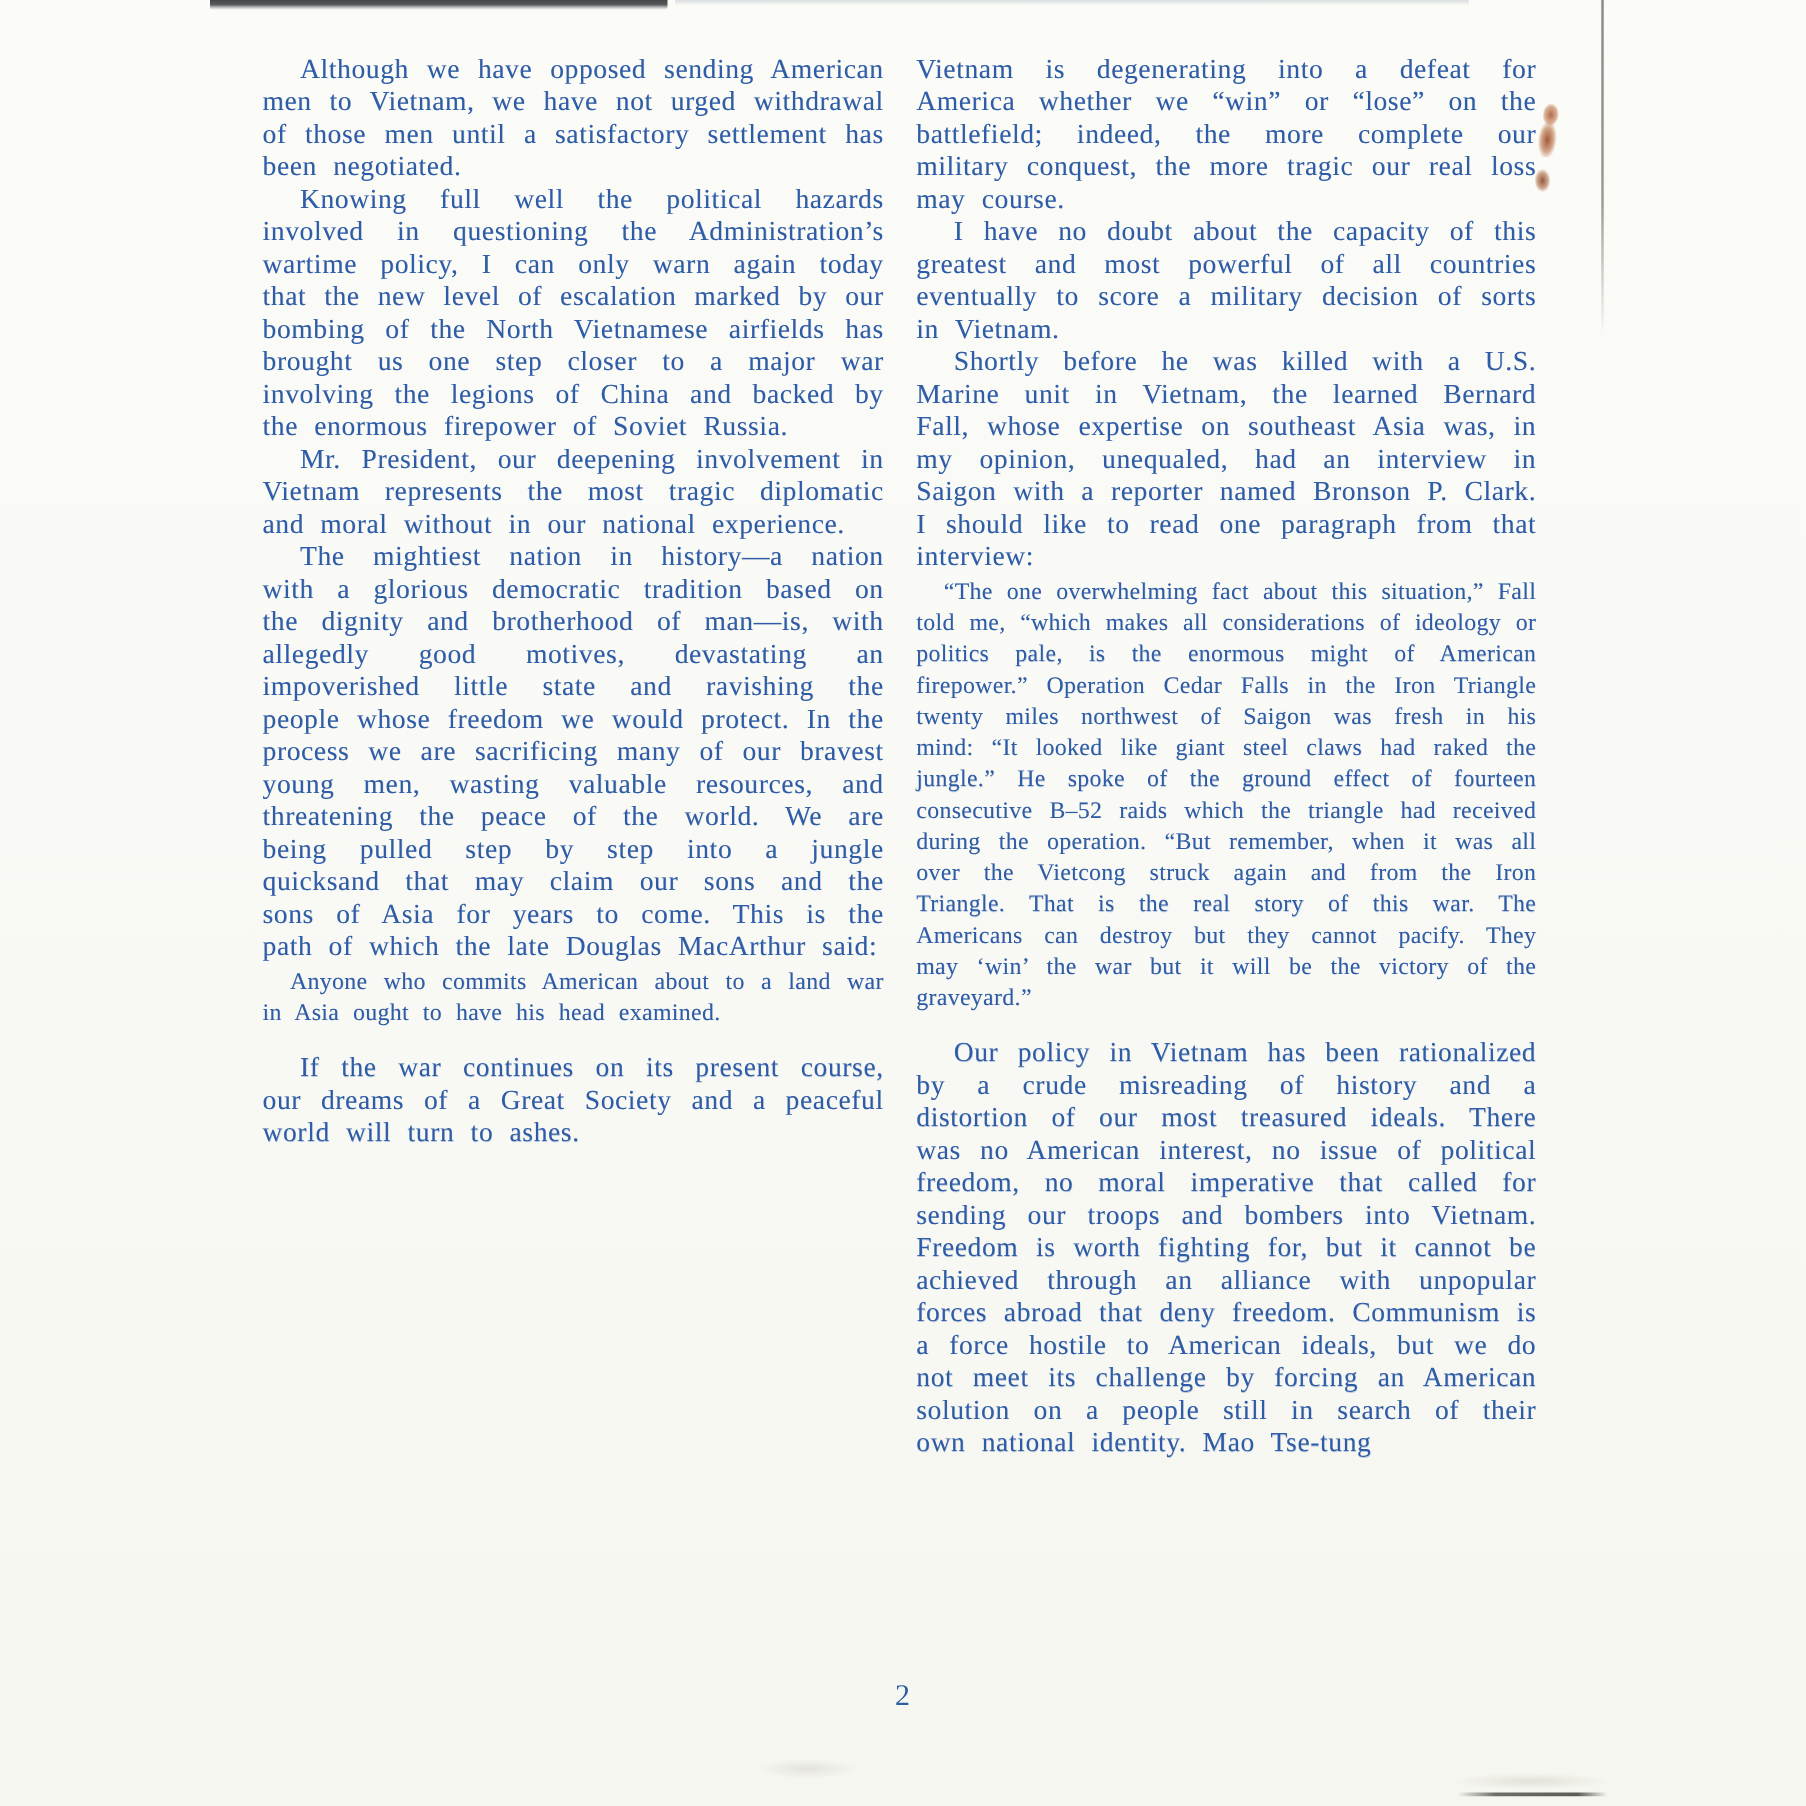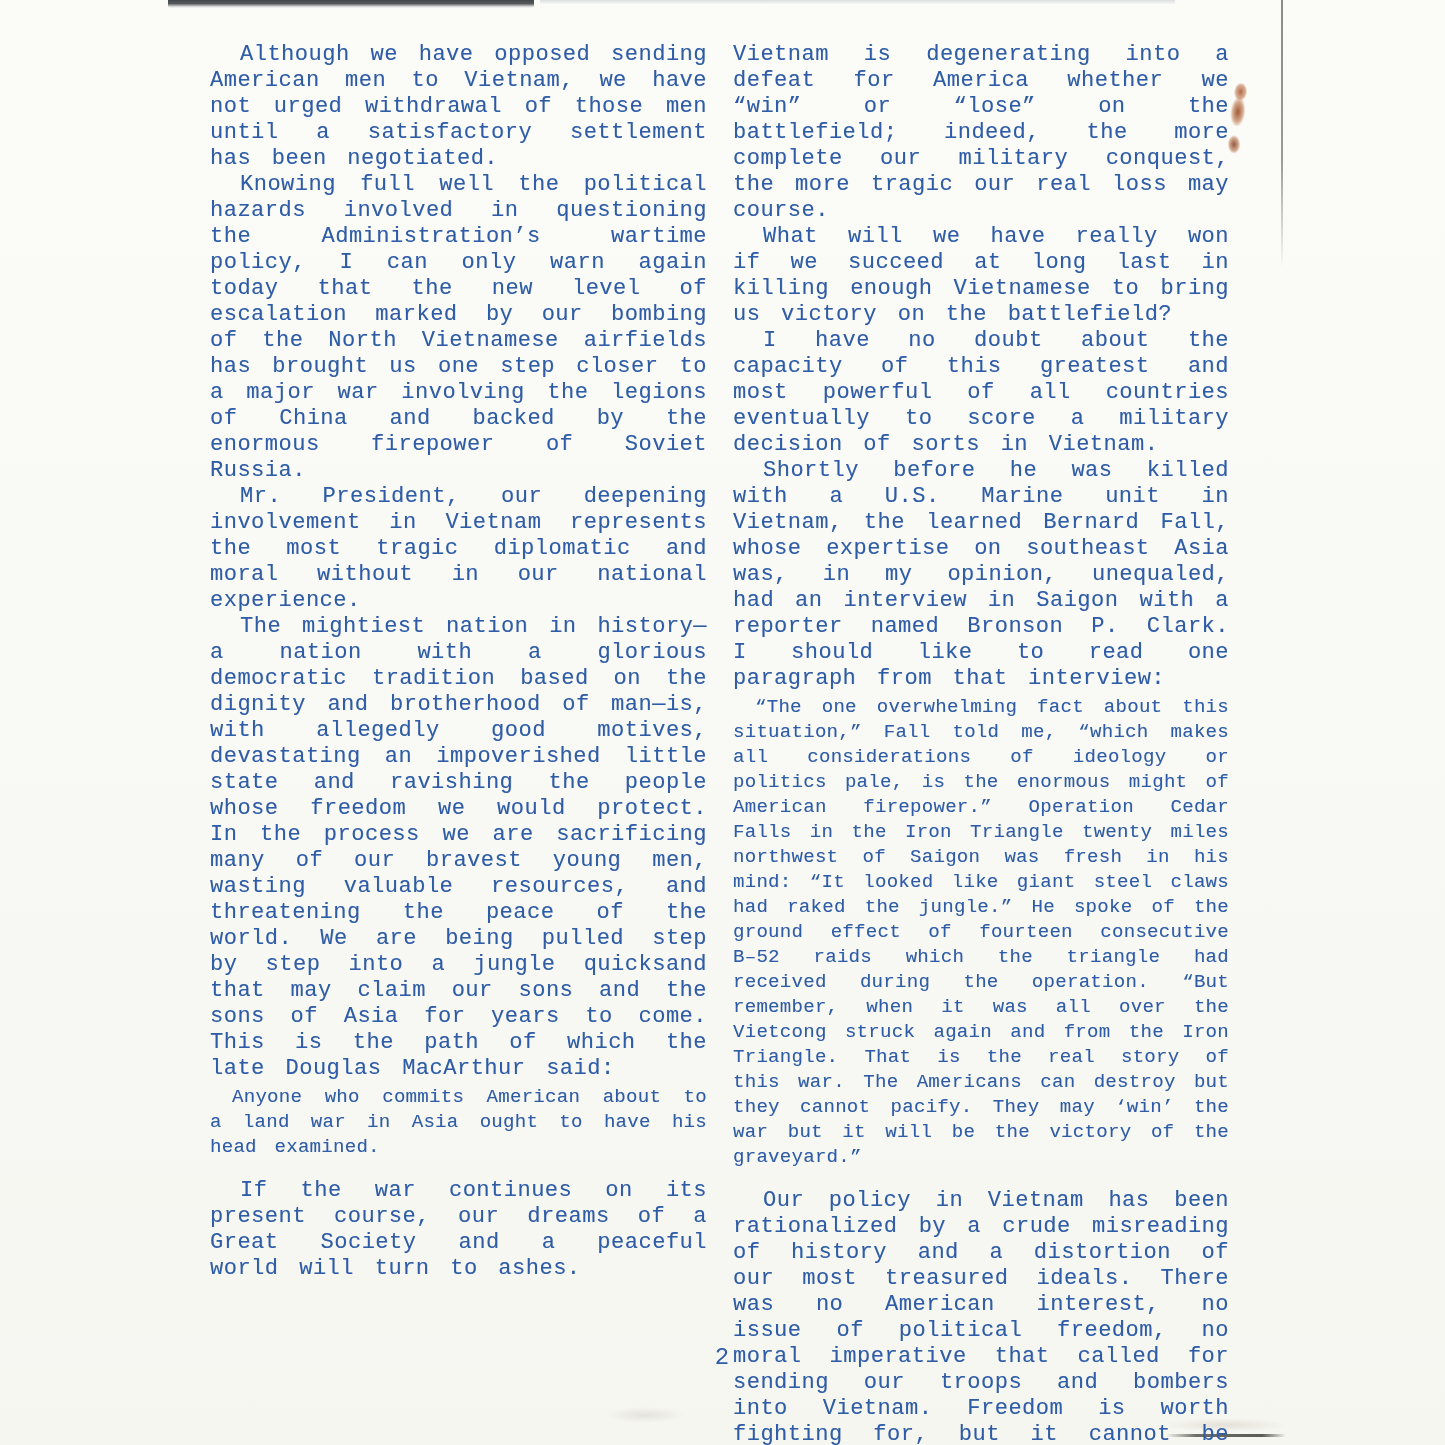--- a/index.html
+++ b/index.html
@@ -2,21 +2,21 @@
 <html><head>
 <meta charset="utf-8">
 <style>
   html, body { margin: 0; padding: 0; background: #e8e8e4; }
   .page {
     position: relative;
     width: 1445px;
     height: 1445px;
     margin: 0 auto;
     background: linear-gradient(180deg, #fbfbf8 0%, #f9f9f5 45%, #f6f6f1 100%);
-    font-family: Liberation Mono, monospace;
+    font-family: Liberation Serif, serif;
     color: #2e5ca6;
     overflow: hidden;
   }
   .column {
     position: absolute;
     top: 42px;
     text-align: justify;
     text-shadow: 0.3px 0.3px 0 rgba(46, 92, 166, 0.30);
   }
   .col-left  { left: 210px; width: 497px; }
@@ -124,21 +124,20 @@
     <p class="indent">Although we have opposed sending American men to Vietnam, we have not urged withdrawal of those men until a satisfactory settlement has been negotiated.</p>
     <p class="indent">Knowing full well the political hazards involved in questioning the Administration’s wartime policy, I can only warn again today that the new level of escalation marked by our bombing of the North Vietnamese airfields has brought us one step closer to a major war involving the legions of China and backed by the enormous firepower of Soviet Russia.</p>
     <p class="indent">Mr. President, our deepening involvement in Vietnam represents the most tragic diplomatic and moral without in our national experience.</p>
     <p class="indent">The mightiest nation in history—a nation with a glorious democratic tradition based on the dignity and brotherhood of man—is, with allegedly good motives, devastating an impoverished little state and ravishing the people whose freedom we would protect.  In the process we are sacrificing many of our bravest young men, wasting valuable resources, and threatening the peace of the world.  We are being pulled step by step into a jungle quicksand that may claim our sons and the sons of Asia for years to come.  This is the path of which the late Douglas MacArthur said:</p>
     <p class="quote">Anyone who commits American about to a land war in Asia ought to have his head examined.</p>
     <p class="indent gap-before">If the war continues on its present course, our dreams of a Great Society and a peaceful world will turn to ashes.</p>
   </div>
 
   <div class="column col-right">
     <p>Vietnam is degenerating into a defeat for America whether we “win” or “lose” on the battlefield; indeed, the more complete our military conquest, the more tragic our real loss may course.</p>
-    <p class="indent">What will we have really won if we succeed at long last in killing enough Vietnamese to bring us victory on the battlefield?</p>
     <p class="indent">I have no doubt about the capacity of this greatest and most powerful of all countries eventually to score a military decision of sorts in Vietnam.</p>
     <p class="indent">Shortly before he was killed with a U.S. Marine unit in Vietnam, the learned Bernard Fall, whose expertise on southeast Asia was, in my opinion, unequaled, had an interview in Saigon with a reporter named Bronson P. Clark.  I should like to read one paragraph from that interview:</p>
     <p class="quote">“The one overwhelming fact about this situation,” Fall told me, “which makes all considerations of ideology or politics pale, is the enormous might of American firepower.”  Operation Cedar Falls in the Iron Triangle twenty miles northwest of Saigon was fresh in his mind: “It looked like giant steel claws had raked the jungle.”  He spoke of the ground effect of fourteen consecutive B–52 raids which the triangle had received during the operation.  “But remember, when it was all over the Vietcong struck again and from the Iron Triangle.  That is the real story of this war.  The Americans can destroy but they cannot pacify.  They may ‘win’ the war but it will be the victory of the graveyard.”</p>
     <p class="indent gap-before">Our policy in Vietnam has been rationalized by a crude misreading of history and a distortion of our most treasured ideals.  There was no American interest, no issue of political freedom, no moral imperative that called for sending our troops and bombers into Vietnam.  Freedom is worth fighting for, but it cannot be achieved through an alliance with unpopular forces abroad that deny freedom.  Communism is a force hostile to American ideals, but we do not meet its challenge by forcing an American solution on a people still in search of their own national identity.  Mao Tse-tung</p>
   </div>
 
   <div class="page-number">2</div>
 
 </div>
 

